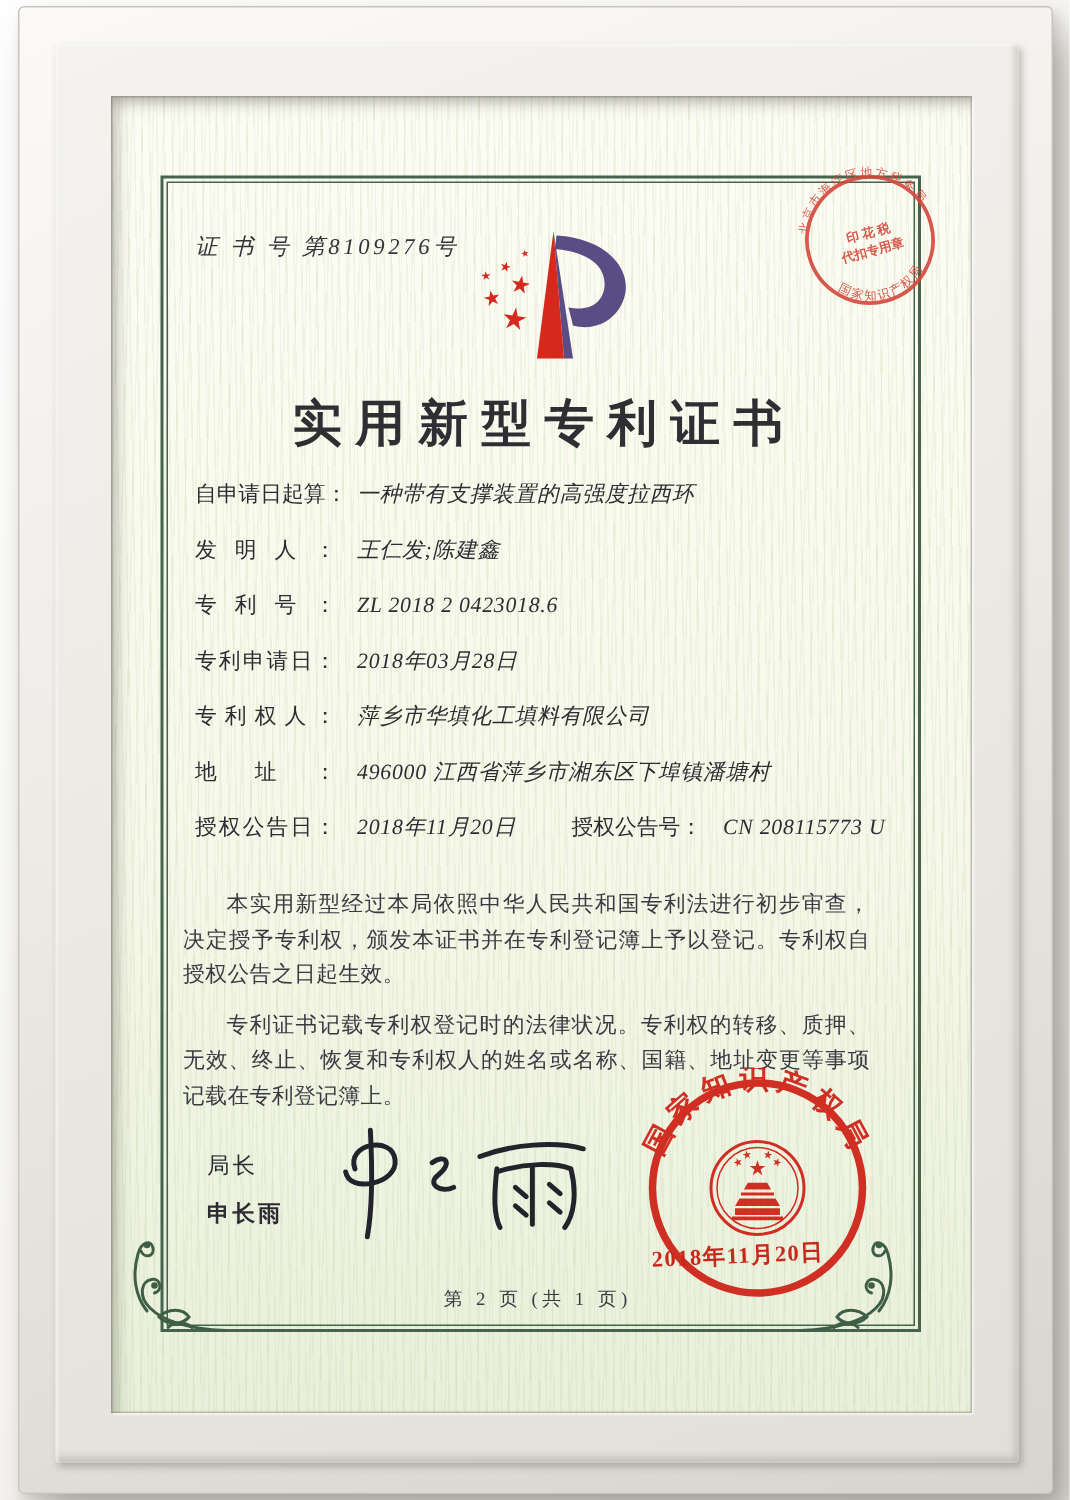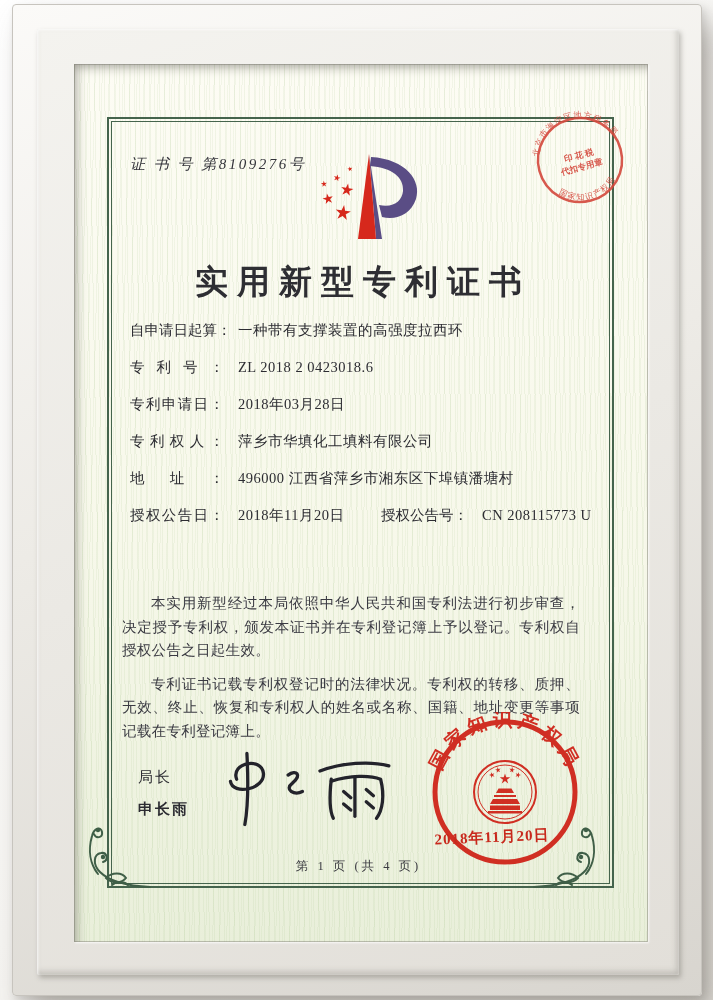--- a/index.html
+++ b/index.html
@@ -63,21 +63,21 @@
     text-align:center; font-size:33px; font-weight:bold;
     letter-spacing:9px; color:#2e2e33; text-indent:9px;
   }
 
   .fields { position:absolute; left:56px; top:254px; width:470px; font-size:14.5px; }
   .frow { position:relative; height:24px; line-height:24px; margin-bottom:13px; white-space:nowrap; }
   .flabel {
     display:inline-block; width:94px; vertical-align:top;
     text-align:justify; text-align-last:justify; color:#2c2c32;
   }
-  .fvalue { margin-left:14px; letter-spacing:.5px; }
+  .fvalue { margin-left:14px; letter-spacing:.5px;font-style:italic; }
   .grant-right { position:absolute; left:251px; top:0; }
   .grant-right .flabel { width:auto; text-align:left; text-align-last:auto; }
 
   .body-text {
     position:absolute; left:38px; top:518px; width:478px;
     font-size:14.5px; line-height:23.5px; color:#3a3a42; letter-spacing:.3px;
     text-align:justify;
   }
   .body-text p { margin:10px; text-indent:2em; }
 
@@ -146,20 +146,23 @@
         <use href="#st" transform="translate(28,48) scale(5.5) rotate(-12)"></use>
         <use href="#st" transform="translate(43,62) scale(8) rotate(8)"></use>
       </g>
     </svg>
 
     <div class="title">实用新型专利证书</div>
 
     <div class="fields">
       <div class="frow">
         <span class="flabel">自申请日起算：</span><span class="fvalue">一种带有支撑装置的高强度拉西环</span>
+      </div>
+      <div class="frow">
+        <span class="flabel">发明人：</span><span class="fvalue">王仁发;陈建鑫</span>
       </div>
       <div class="frow">
         <span class="flabel">专利号：</span><span class="fvalue">ZL 2018 2 0423018.6</span>
       </div>
       <div class="frow">
         <span class="flabel">专利申请日：</span><span class="fvalue">2018年03月28日</span>
       </div>
       <div class="frow">
         <span class="flabel">专利权人：</span><span class="fvalue">萍乡市华填化工填料有限公司</span>
       </div>
@@ -235,15 +238,15 @@
           <textPath href="#taxTop" startOffset="50%" text-anchor="middle">北京市海淀区地方税务局</textPath>
         </text>
         <text font-size="8.2" fill="#d4483c" letter-spacing="1.2" font-family="'Liberation Serif',serif">
           <textPath href="#taxBot" startOffset="50%" text-anchor="middle">国家知识产权局</textPath>
         </text>
         <text y="-2" text-anchor="middle" font-size="8.5" font-weight="bold" fill="#d4483c">印 花 税</text>
         <text y="10" text-anchor="middle" font-size="8.5" font-weight="bold" fill="#d4483c">代扣专用章</text>
       </g>
     </svg>
 
-    <div class="footer">第 1 页 (共 4 页)</div>
+    <div class="footer">第 2 页 (共 1 页)</div>
   </div>
 </div>
 
 </body></html>

